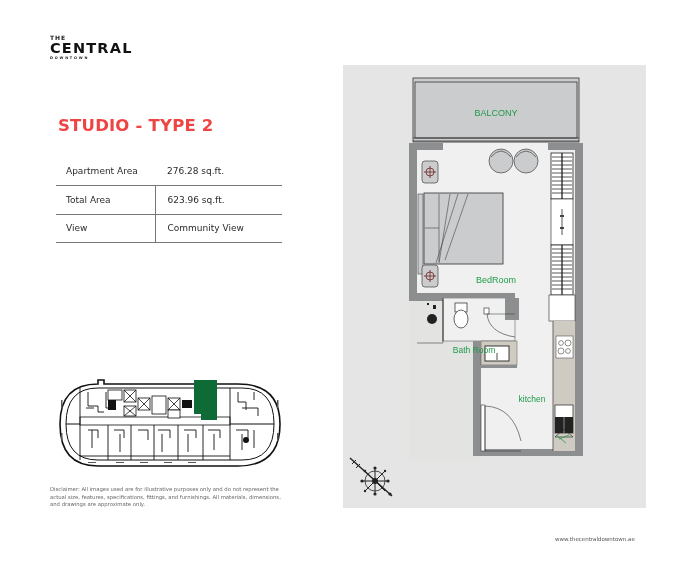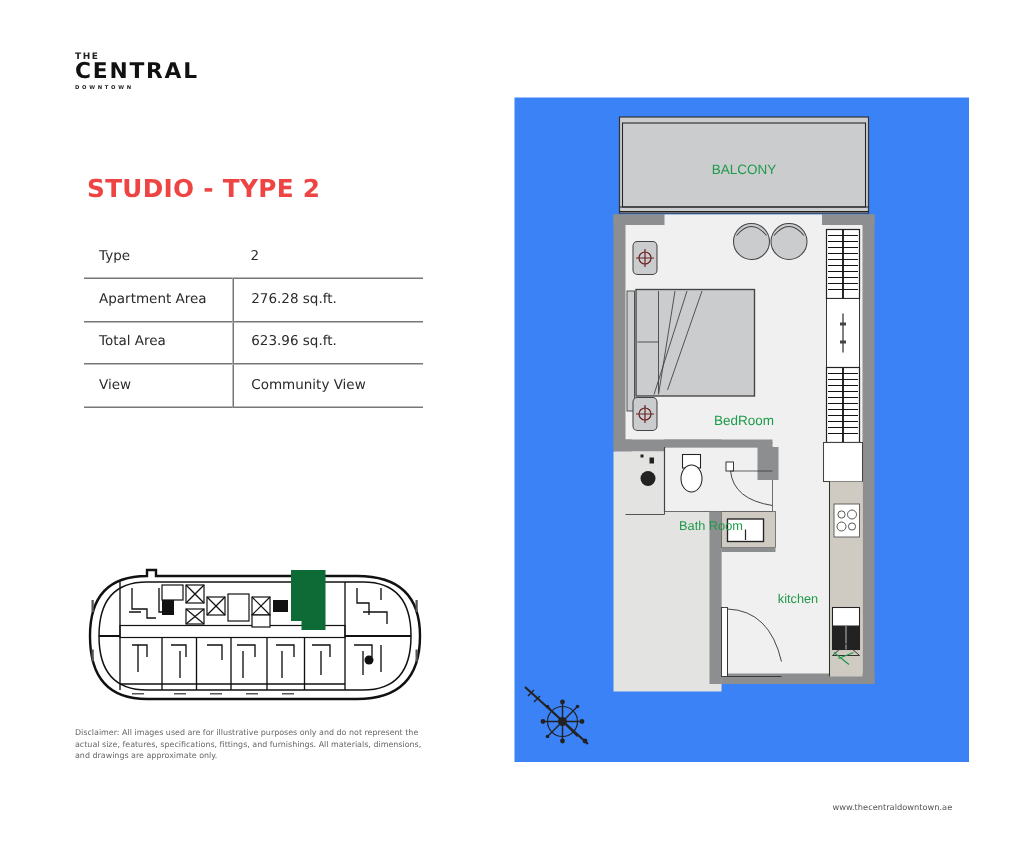--- a/index.html
+++ b/index.html
@@ -17,21 +17,21 @@
     .spec-table tr { height: 28.5px; border-bottom: 1px solid #777; }
     .spec-table td { font-size: 9px; color: #2a2a2a; vertical-align: middle; padding: 0; font-family: "DejaVu Sans", sans-serif; }
     .spec-table td.k { width: 99px; padding-left: 10px; border-right: 1px solid #777; }
     .spec-table td.v { padding-left: 12px; }
     .spec-table tr:first-child td.k { border-right: none; }
 
     .keyplan { position: absolute; left: 58px; top: 378px; width: 226px; height: 92px; }
 
     .disclaimer { position: absolute; left: 50px; top: 486px; width: 240px; font-size: 5.3px; line-height: 7.5px; color: #666; font-family: "DejaVu Sans", sans-serif; }
 
-    .plan-panel { position: absolute; left: 343px; top: 65px; width: 303px; height: 443px; background: #3b82f6; }
+    .plan-panel { position: absolute; left: 343px; top: 65px; width: 303px; height: 443px; background: #e5e5e5; }
     .plan-svg { position: absolute; left: 0; top: 0; }
 
     .compass { position: absolute; left: 346px; top: 452px; width: 52px; height: 50px; }
 
     .website { position: absolute; left: 555px; top: 536px; font-size: 5.5px; color: #555; font-family: "DejaVu Sans", sans-serif; }
 
     .room-label { font-family: "Liberation Sans", sans-serif; fill: #1f9a4a; }
   </style>
 </head>
 <body>
@@ -39,24 +39,20 @@
 <div class="logo">
   <div class="the">THE</div>
   <div class="central">CENTRAL</div>
   <div class="downtown">DOWNTOWN</div>
 </div>
 
 <div class="title">STUDIO - TYPE 2</div>
 
 <table class="spec-table">
   <tbody>
-    <tr>
-      <td class="k">Type</td>
-      <td class="v">2</td>
-    </tr>
     <tr>
       <td class="k">Apartment Area</td>
       <td class="v">276.28 sq.ft.</td>
     </tr>
     <tr>
       <td class="k">Total Area</td>
       <td class="v">623.96 sq.ft.</td>
     </tr>
     <tr>
       <td class="k">View</td>

